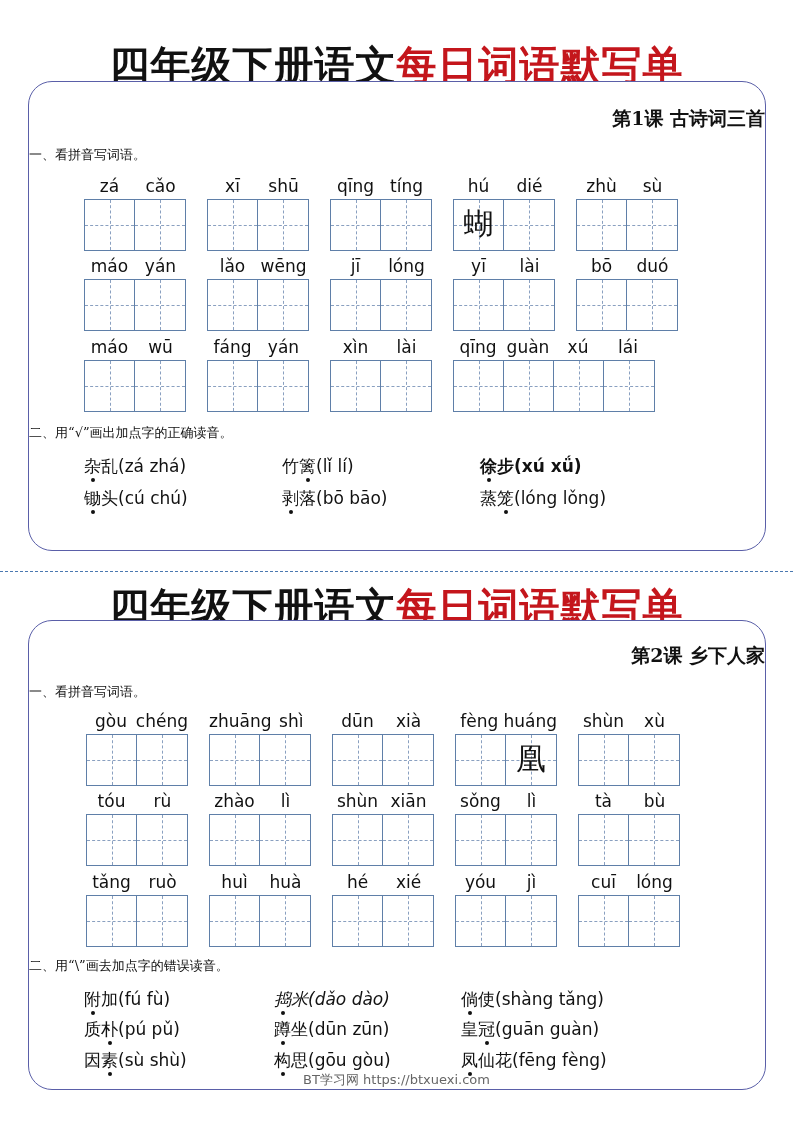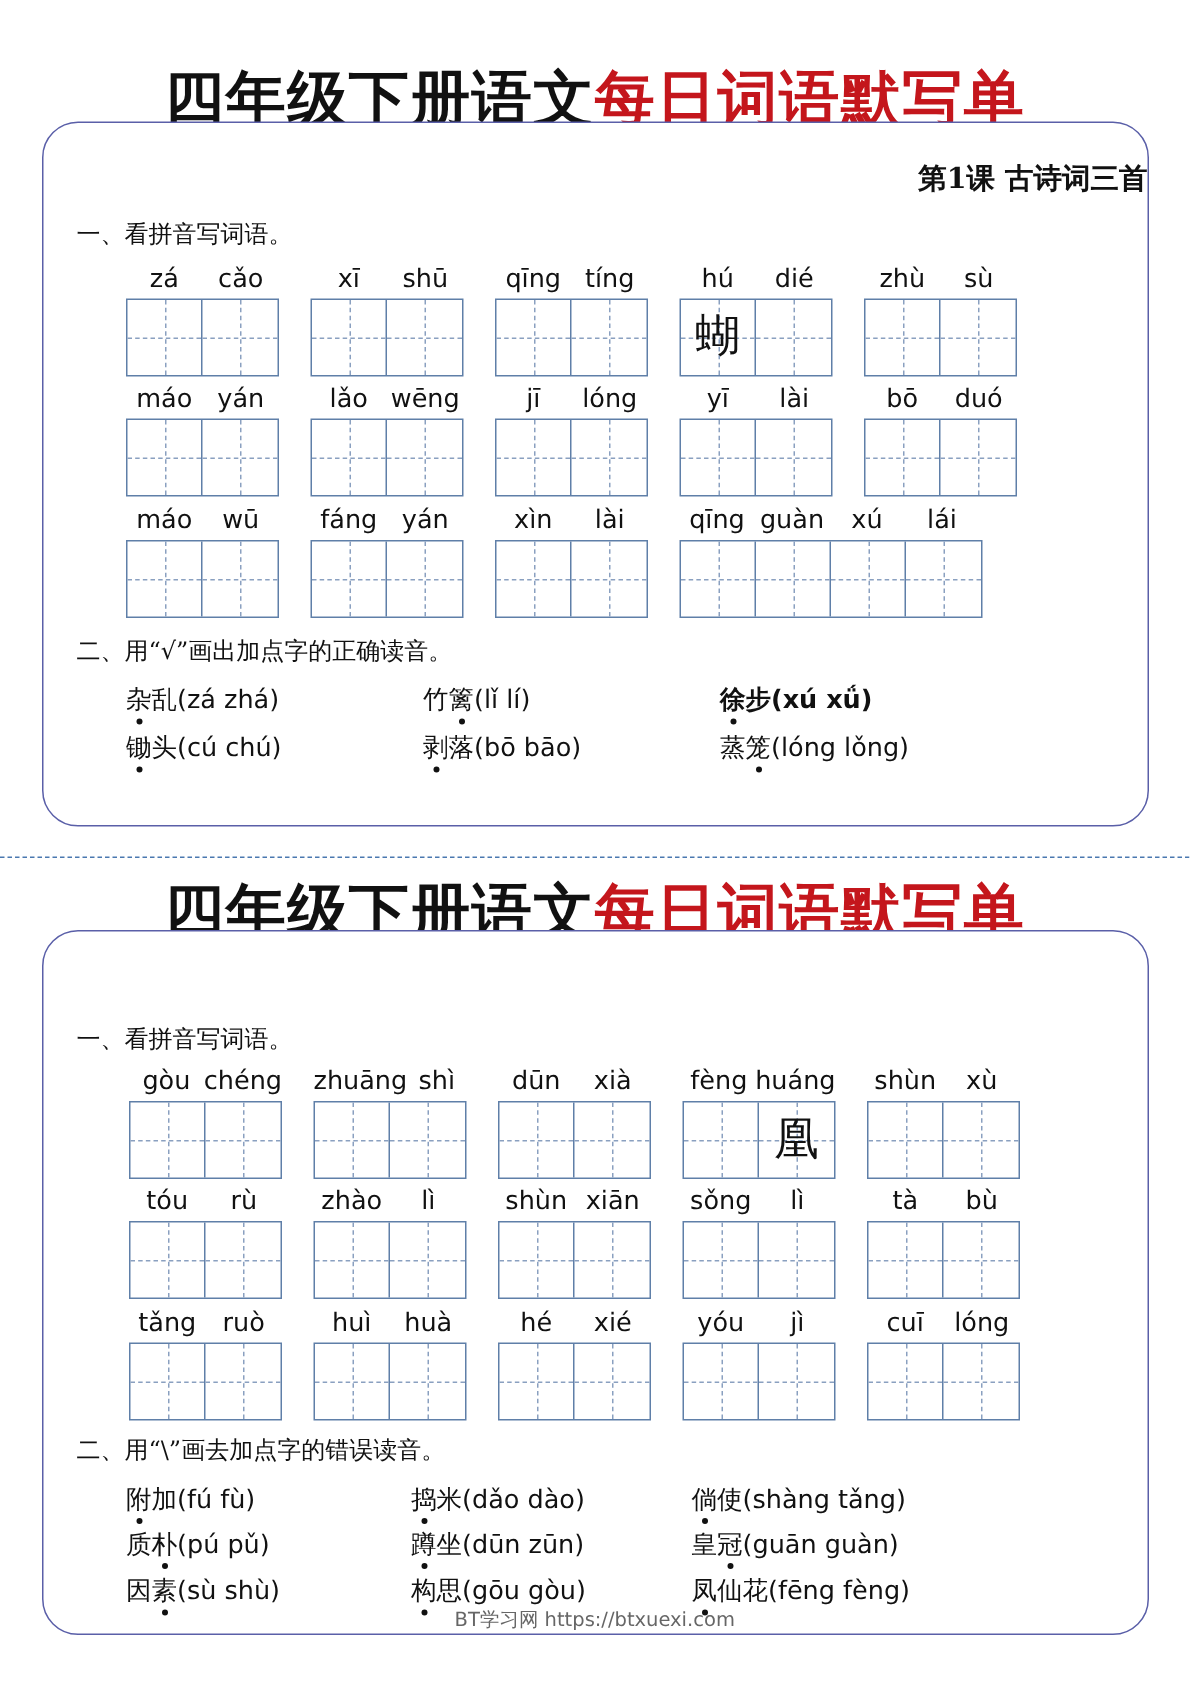--- a/index.html
+++ b/index.html
@@ -15,22 +15,22 @@
 
   .panel {
     position: absolute; left: 28px; width: 738px;
     border: 1.5px solid #5a5fa8; border-radius: 24px; background: #fff;
   }
   .lesson-title {
     position: absolute; left: 0; width: 100%; text-align: right;
     font-family: "DejaVu Serif", serif; font-weight: bold; font-size: 19px;
   }
   .section-heading {
-    position: absolute; left: 22px;
-    font-family: "DejaVu Serif", serif; font-size: 16px;
+    position: absolute; left: 0;
+    font-family: "DejaVu Serif", serif; font-size: 13px;
   }
 
   .word { position: absolute; }
   .pinyin {
     position: absolute; left: 0; top: 0; height: 20px; width: 100%;
     display: flex; justify-content: space-around; align-items: flex-end;
     font-family: "DejaVu Sans", sans-serif; font-size: 17px; white-space: nowrap;
   }
   .pinyin span { flex: 1; text-align: center; }
   .grid {
@@ -242,20 +242,21 @@
   <div class="choice" style="left:451px; top:405px;"><span class="chars"><span>蒸</span><span class="dotted">笼</span><span></span></span><span>(lóng   lǒng)</span></div>
 </div>
 
 <div class="cut-line"></div>
 
 <div class="sheet-title" style="top:580px;">
   <span class="black">四年级下册语文</span><span class="red">每日词语默写单</span>
 </div>
 
 <div class="panel" style="top:620px; height:470px;">
+  <div class="lesson-title" style="top:22px;">第2课  乡下人家</div>
   <div class="section-heading" style="top:62px;">一、看拼音写词语。</div>
 
   <div class="word" style="left:57px; top:90px; width:102px;">
     <div class="pinyin">
         <span>gòu</span>
         <span>chéng</span>
       </div>
     <div class="grid">
         <div class="cell"></div>
         <div class="cell"></div>
@@ -402,21 +403,21 @@
       </div>
     <div class="grid">
         <div class="cell"></div>
         <div class="cell"></div>
       </div>
   </div>
 
   <div class="section-heading" style="top:336px;">二、用“\”画去加点字的错误读音。</div>
 
   <div class="choice" style="left:55px; top:367px;"><span class="chars"><span></span><span class="dotted">附</span><span>加</span></span><span>(fú   fù)</span></div>
-  <div class="choice" style="left:245px; top:367px;"><span class="chars"><span></span><span class="dotted">捣</span><span>米</span></span><span>(dǎo   dào)</span></div>
+  <div class="choice" style="left:245px; top:367px;font-style:italic;"><span class="chars"><span></span><span class="dotted">捣</span><span>米</span></span><span>(dǎo   dào)</span></div>
   <div class="choice" style="left:432px; top:367px;"><span class="chars"><span></span><span class="dotted">倘</span><span>使</span></span><span>(shàng   tǎng)</span></div>
   <div class="choice" style="left:55px; top:397px;"><span class="chars"><span>质</span><span class="dotted">朴</span><span></span></span><span>(pú   pǔ)</span></div>
   <div class="choice" style="left:245px; top:397px;"><span class="chars"><span></span><span class="dotted">蹲</span><span>坐</span></span><span>(dūn   zūn)</span></div>
   <div class="choice" style="left:432px; top:397px;"><span class="chars"><span>皇</span><span class="dotted">冠</span><span></span></span><span>(guān   guàn)</span></div>
   <div class="choice" style="left:55px; top:428px;"><span class="chars"><span>因</span><span class="dotted">素</span><span></span></span><span>(sù   shù)</span></div>
   <div class="choice" style="left:245px; top:428px;"><span class="chars"><span></span><span class="dotted">构</span><span>思</span></span><span>(gōu   gòu)</span></div>
   <div class="choice" style="left:432px; top:428px;"><span class="chars"><span></span><span class="dotted">凤</span><span>仙花</span></span><span>(fēng   fèng)</span></div>
 </div>
 
 <div class="watermark">BT学习网 https://btxuexi.com</div>

